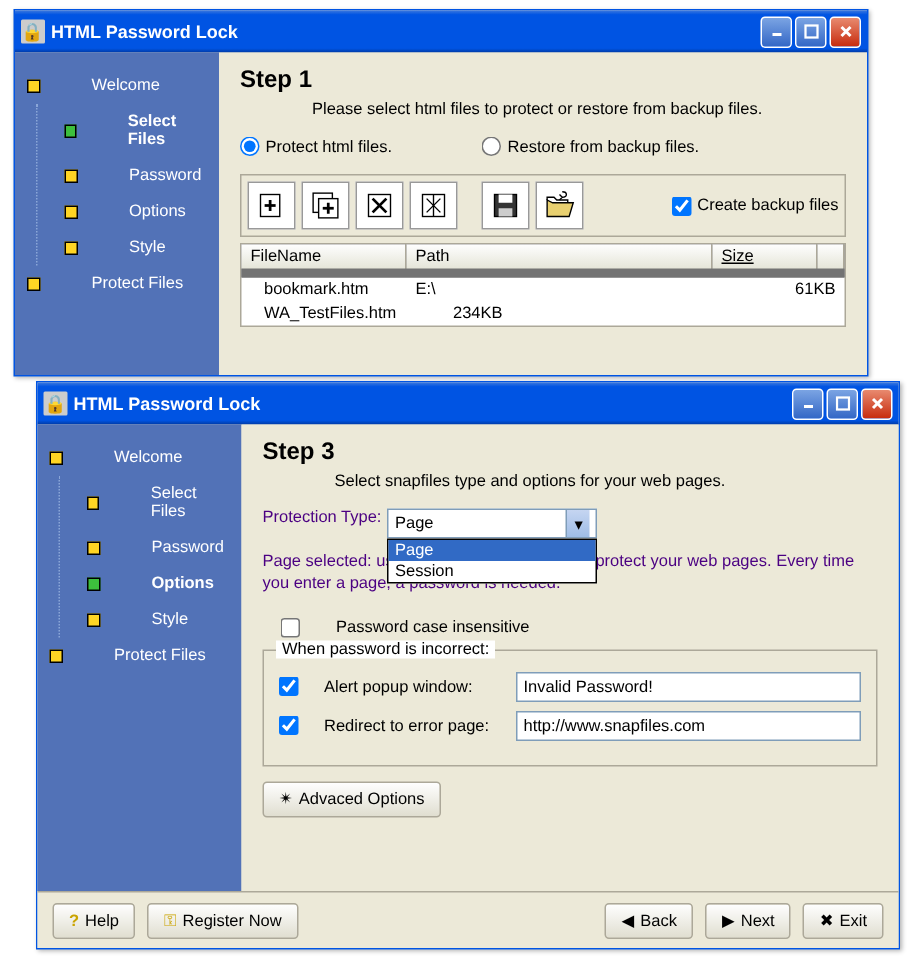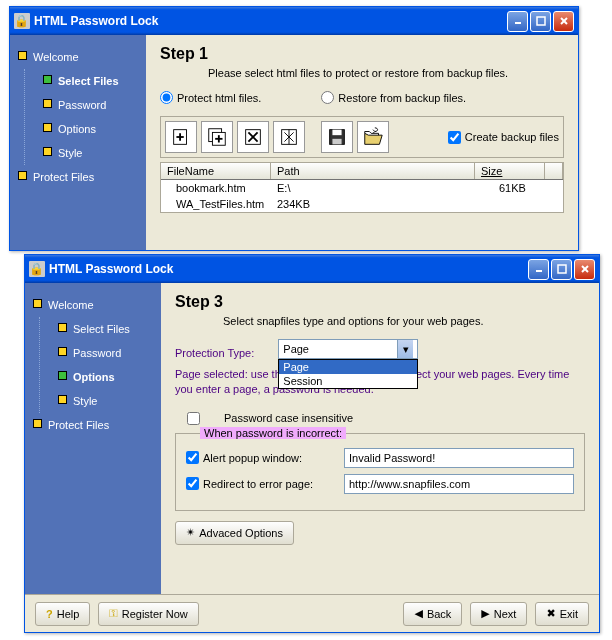--- a/index.html
+++ b/index.html
@@ -56,23 +56,24 @@
   height: calc(100% - 28px);
 }
 .sidebar {
   width: 136px;
   background: #5272B7;
   padding: 10px 6px;
   color: #fff;
 }
 .sidebar-item {
   display: flex;
-  align-items: flex-start;
+  align-items: center;
   padding: 6px 2px;
   cursor: pointer;
+  gap: 28px;
 }
 .sidebar-sub { padding-left: 18px; }
 .sidebar-item .bullet {
   width: 9px; height: 9px;
   margin-right: 6px;
   border: 1px solid #000;
 }
 .bullet.yellow { background: #FFD524; }
 .bullet.green { background: #3DBF3D; }
 .sidebar-item.active { font-weight: bold; }
@@ -113,38 +114,38 @@
 .tb-spacer { flex: 1; }
 .chk { display: flex; align-items: center; gap: 4px; }
 
 .table {
   border: 1px solid #aca899;
   background: #fff;
 }
 .table-header {
   display: flex;
   background: #737373;
-  border-bottom: 1px solid #737373;
+  border-bottom: 6px solid #737373;
 }
 .th {
   padding: 2px 6px;
   border-right: 1px solid #aca899;
   background: linear-gradient(#fefefe,#e5e5d8);
 }
 .th.name { width: 110px; }
 .th.path { flex: 1; }
 .th.size { width: 70px; text-decoration: underline; }
 .th.last { width: 18px; }
 .table-row { display: flex; padding: 1px 0; }
 .td { padding: 1px 6px; }
 .td.name { width: 110px; padding-left: 15px; }
 .td.path { flex: 1; }
-.td.size { width: 70px; }
-
-.form-row { display: flex; align-items: flex-end; gap: 24px; margin: 8px 0; }
+.td.size { width: 70px; text-align: right; }
+
+.form-row { display: flex; align-items: flex-start; gap: 4px; margin: 8px 0; }
 .label-purple { color: #4B0082; }
 .select-wrap { position: relative; display: inline-block; }
 .select-box {
   width: 140px; height: 20px;
   border: 1px solid #7F9DB9;
   background: #fff;
   display: flex; align-items: center;
   padding: 0 4px;
 }
 .select-arrow {
@@ -169,29 +170,28 @@
 
 .fieldset {
   border: 1px solid #aca899;
   padding: 8px 10px 10px;
   margin-top: 4px;
   position: relative;
 }
 .fieldset-legend {
   position: absolute;
   top: -7px; left: 8px;
-  background: #f0abfc;
+  background: #ffffff;
   padding: 0 4px;
-  margin-left: 16px;
 }
 .fieldset .chk-row {
   display: flex; align-items: center;
   margin: 6px 0; gap: 8px;
 }
-.fieldset .chk-row .lbl { width: 150px; display: flex; align-items: center; gap: 4px; }
+.fieldset .chk-row .lbl { width: 150px; display: flex; align-items: center; gap: 17px; }
 .fieldset input[type=text] {
   flex: 1; height: 20px;
   border: 1px solid #7F9DB9;
   padding: 0 4px;
   font-family: inherit; font-size: 11px;
 }
 
 .btn {
   height: 24px;
   padding: 0 10px;

